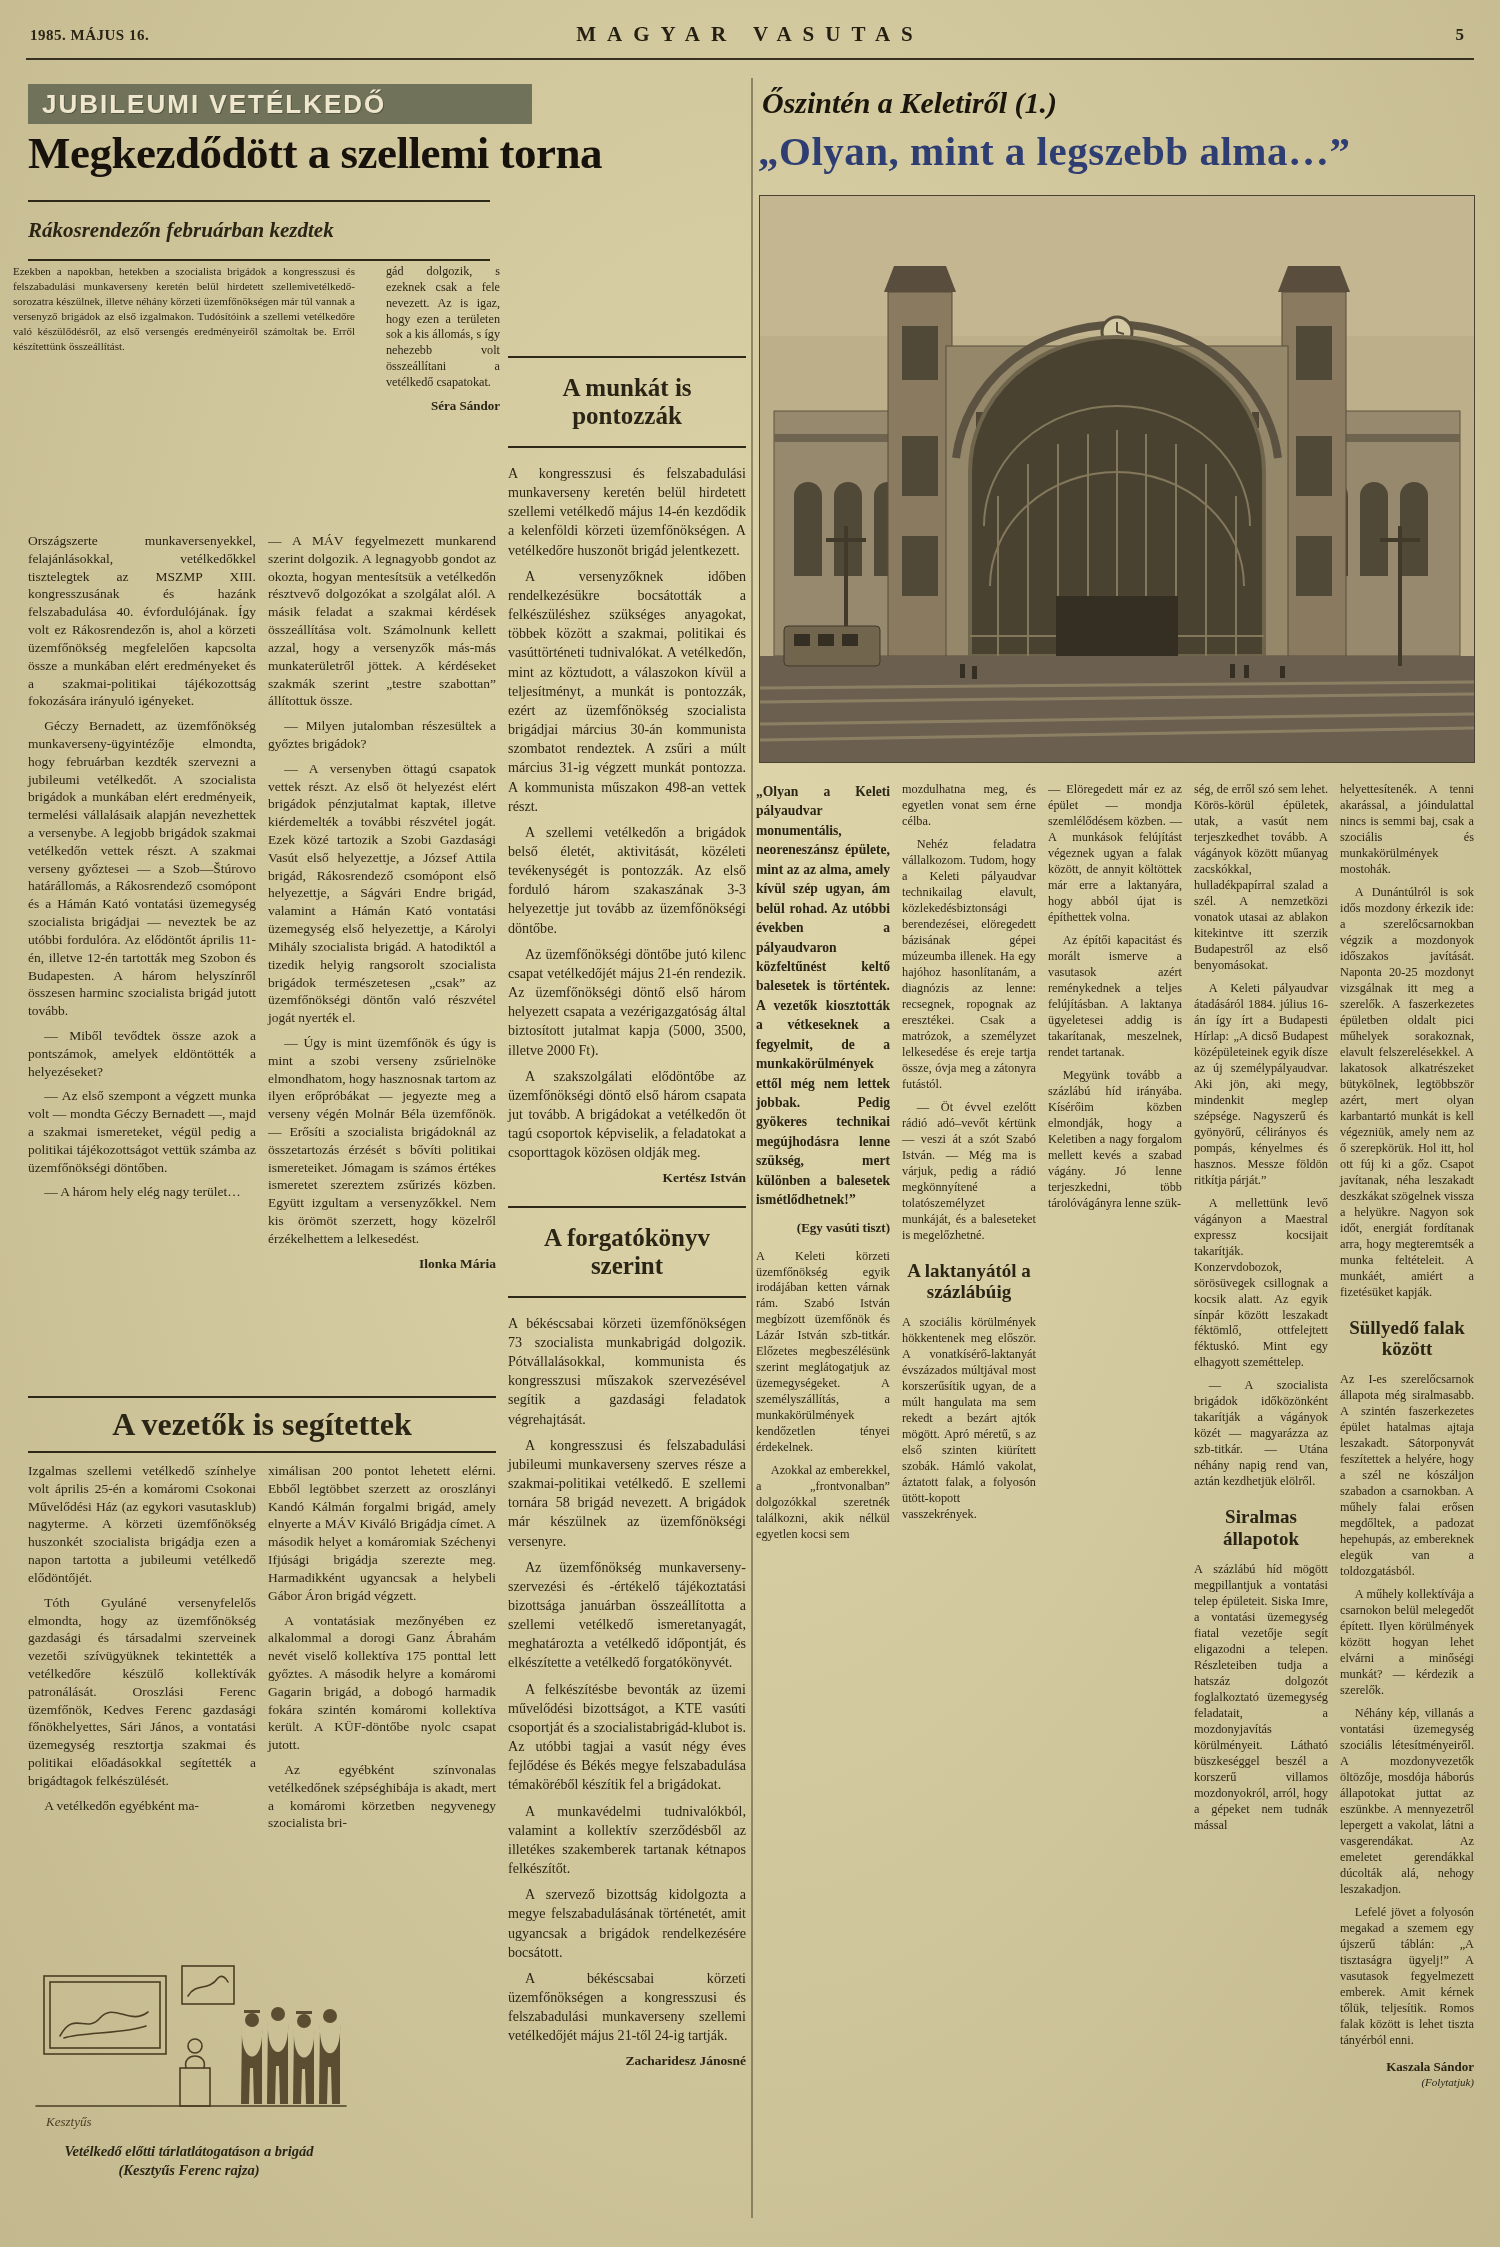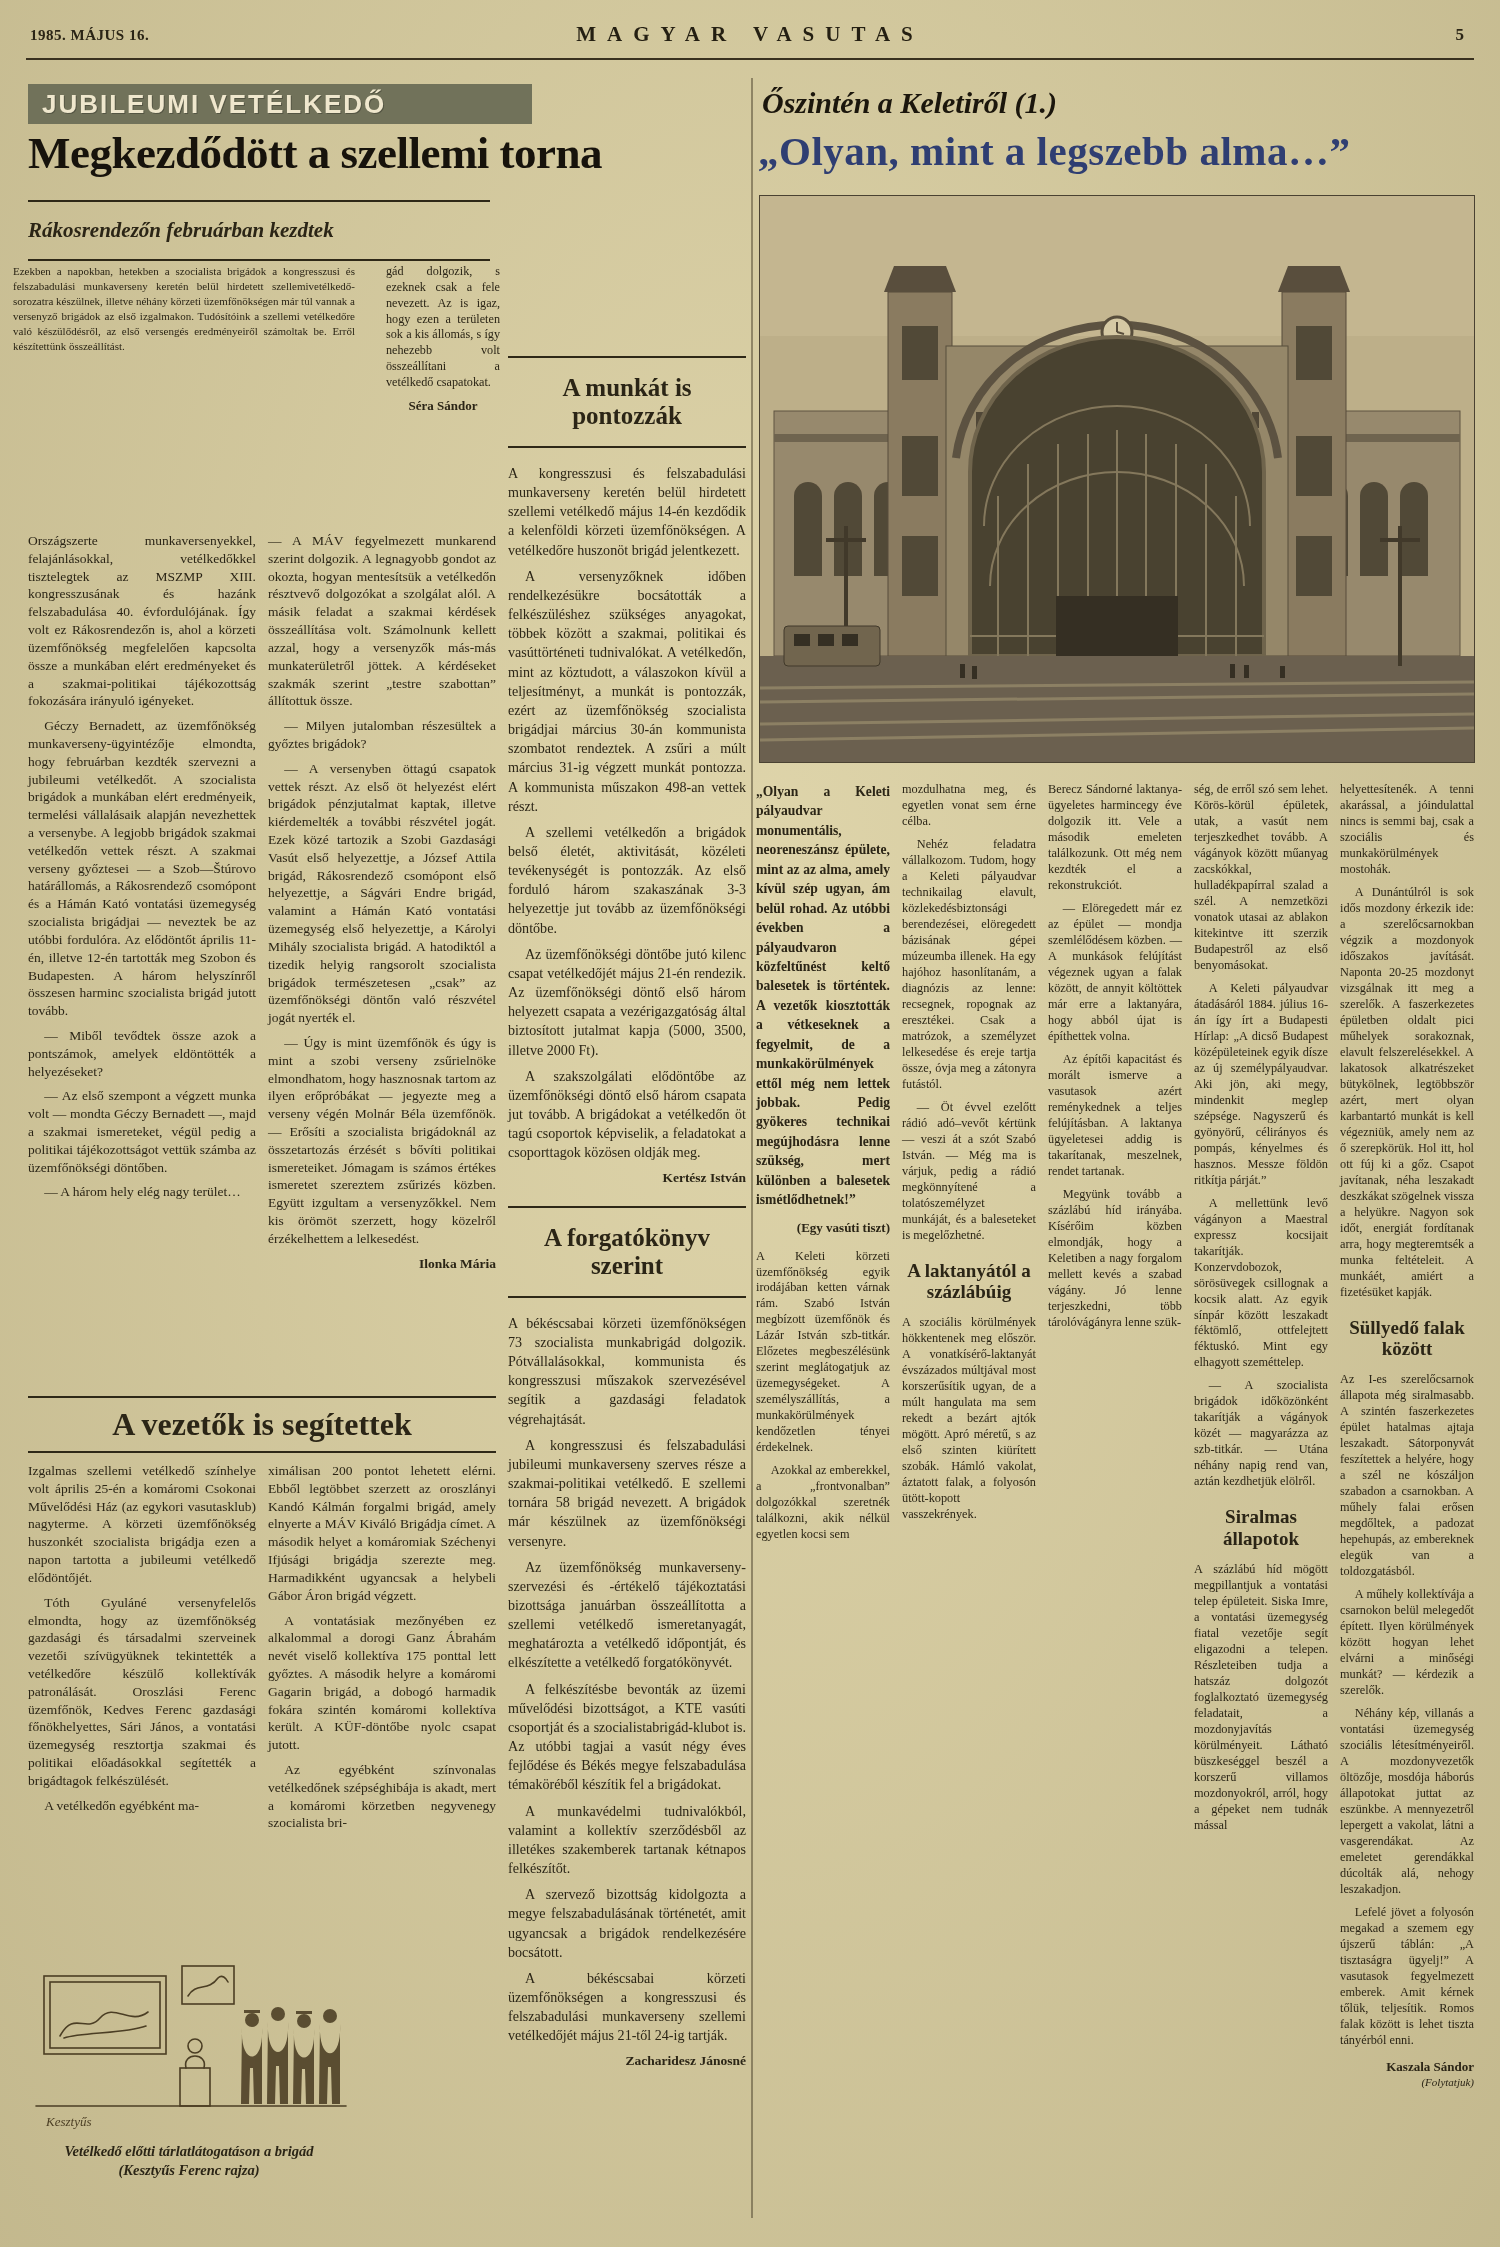--- a/index.html
+++ b/index.html
@@ -21,21 +21,21 @@
 
   
   .badge{left:28px;top:84px;width:504px;height:40px;background:#71725a;color:#efe7cd;
     font-family:"Liberation Sans",sans-serif;font-weight:bold;font-size:26px;letter-spacing:2px;
     line-height:40px;padding-left:14px;box-sizing:border-box;text-shadow:1px 1px 0 rgba(0,0,0,.25);}
   .headline1{left:28px;top:130px;width:716px;font-size:45px;font-weight:bold;color:#17130c;letter-spacing:-.5px;line-height:1.05;}
   .subhead{left:28px;top:200px;width:462px;border-top:2px solid #2e2817;border-bottom:2px solid #2e2817;
     padding:16px 0;font-weight:bold;font-style:italic;font-size:21px;}
   .lead{left:13px;top:264px;width:342px;font-weight:normal;font-size:11px;line-height:1.36;text-align:justify;}
   .sidenote{left:386px;top:264px;width:114px;font-size:12.2px;line-height:1.3;text-align:justify;}
-  .sidesig{font-weight:bold;text-align:center;margin-top:6px;font-size:13px;}
+  .sidesig{font-weight:bold;text-align:right;margin-top:6px;font-size:13px;}
 
   .bt{font-size:13.5px;line-height:1.32;text-align:justify;}
   .jtext p{margin:0 0 7px;text-indent:1.2em;}
   .jtext p:first-child{text-indent:0;}
   .col1{left:28px;top:532px;width:228px;}
   .col2{left:268px;top:532px;width:228px;}
   .col3{left:508px;top:356px;width:238px;font-size:14.1px;line-height:1.36;text-align:justify;}
 
   .rulehead{border-top:2px solid #2e2817;border-bottom:2px solid #2e2817;padding:16px 4px;
     text-align:center;font-weight:bold;font-size:25px;line-height:1.12;margin-bottom:16px;}
@@ -303,21 +303,20 @@
         <p>Nehéz feladatra vállalkozom. Tudom, hogy a Keleti pályaudvar technikailag elavult, közlekedésbiztonsági berendezései, elöregedett bázisának gépei múzeumba illenek. Ha egy hajóhoz hasonlítanám, a diagnózis az lenne: recsegnek, ropognak az eresztékei. Csak a matrózok, a személyzet lelkesedése és ereje tartja össze, óvja meg a zátonyra futástól.</p>
         <p>— Öt évvel ezelőtt rádió adó–vevőt kértünk — veszi át a szót Szabó István. — Még ma is várjuk, pedig a rádió megkönnyítené a tolatószemélyzet munkáját, és a baleseteket is megelőzhetné.</p>
       </div>
     <div class="rhead">A laktanyától a százlábúig</div>
     <div>
         <p>A szociális körülmények hökkentenek meg először. A vonatkísérő-laktanyát évszázados múltjával most korszerűsítik ugyan, de a múlt hangulata ma sem rekedt a bezárt ajtók mögött. Apró méretű, s az első szinten kiürített szobák. Hámló vakolat, áztatott falak, a folyosón ütött-kopott vasszekrények.</p>
       </div>
   </div>
 
   <div class="abs rc rcC jtext">
-      <p>Berecz Sándorné laktanya-ügyeletes harmincegy éve dolgozik itt. Vele a második emeleten találkozunk. Ott még nem kezdték el a rekonstrukciót.</p>
       <p>— Elöregedett már ez az épület — mondja szemlélődésem közben. — A munkások felújítást végeznek ugyan a falak között, de annyit költöttek már erre a laktanyára, hogy abból újat is építhettek volna.</p>
       <p>Az építői kapacitást és morált ismerve a vasutasok azért reménykednek a teljes felújításban. A laktanya ügyeletesei addig is takarítanak, meszelnek, rendet tartanak.</p>
       <p>Megyünk tovább a százlábú híd irányába. Kísérőim közben elmondják, hogy a Keletiben a nagy forgalom mellett kevés a szabad vágány. Jó lenne terjeszkedni, több tárolóvágányra lenne szük-</p>
     </div>
 
   <div class="abs rc rcD jtext">
     <div>
         <p>ség, de erről szó sem lehet. Körös-körül épületek, utak, a vasút nem terjeszkedhet tovább. A vágányok között műanyag zacskókkal, hulladékpapírral szalad a szél. A nemzetközi vonatok utasai az ablakon kitekintve itt szerzik Budapestről az első benyomásokat.</p>
         <p>A Keleti pályaudvar átadásáról 1884. július 16-án így írt a Budapesti Hírlap: „A dicső Budapest középületeinek egyik dísze az új személypályaudvar. Aki jön, aki megy, mindenkit meglep szépsége. Nagyszerű és gyönyörű, célirányos és pompás, kényelmes és hasznos. Messze földön ritkítja párját.”</p>
         <p>A mellettünk levő vágányon a Maestral expressz kocsijait takarítják. Konzervdobozok, sörösüvegek csillognak a kocsik alatt. Az egyik sínpár között leszakadt féktömlő, ottfelejtett féktuskó. Mint egy elhagyott szeméttelep.</p>

